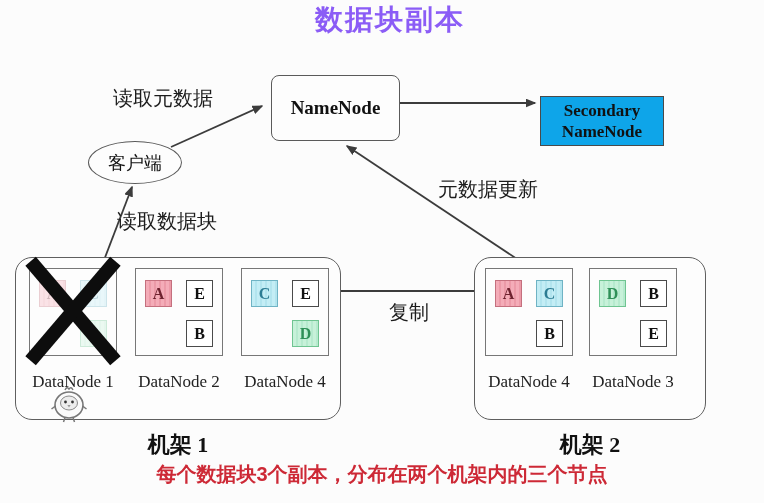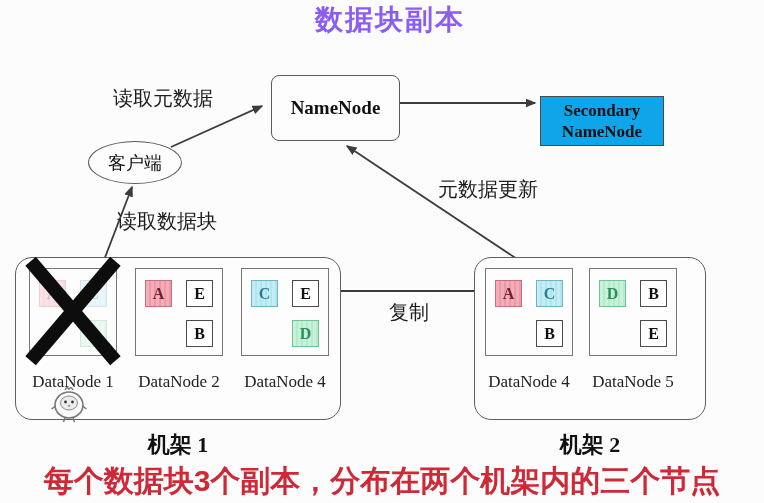--- a/index.html
+++ b/index.html
@@ -5,21 +5,21 @@
   html,body{margin:0;padding:0;}
   body{background:#e9e9e9;font-family:"Liberation Serif", serif;}
   .page{position:relative;width:764px;height:503px;background:#fcfcfc;overflow:hidden;margin:0 auto;}
 
   .title{position:absolute;left:0;top:1px;width:100%;text-align:center;
          font-family:"Liberation Sans", sans-serif;font-weight:bold;
          font-size:28px;letter-spacing:2px;color:#8b5cf6;padding-left:8px;}
 
   .footer{position:absolute;left:0;top:461px;width:100%;text-align:center;
           font-family:"Liberation Sans", sans-serif;font-weight:bold;
-          font-size:30px;letter-spacing:0px;color:#cd2936;white-space:nowrap;}
+          font-size:20px;letter-spacing:0px;color:#cd2936;white-space:nowrap;}
 
   .namenode{position:absolute;left:271px;top:75px;width:127px;height:64px;
             border:1.6px solid #5a5a5a;border-radius:8px;background:#fdfdfd;
             display:flex;align-items:center;justify-content:center;
             font-weight:bold;font-size:19px;color:#111;}
   .secondary{position:absolute;left:540px;top:96px;width:122px;height:48px;
              border:1.4px solid #4a4a4a;background:#0ea5e9;
              display:flex;align-items:center;justify-content:center;text-align:center;
              font-weight:bold;font-size:17px;line-height:1.25;color:#111;}
   .secondary .inner{width:100px;}
@@ -134,21 +134,21 @@
             <div class="blk pos2" style="background: repeating-linear-gradient(90deg, rgb(255, 255, 255) 0px, rgb(255, 255, 255) 3px, rgb(255, 255, 255) 3px, rgb(255, 255, 255) 5px); border-color: rgb(74, 74, 74); color: rgb(17, 17, 17);">B</div>
           </div>
           <div class="dn-label">DataNode 4</div>
         </div>
         <div class="dn">
           <div class="dn-box">
             <div class="blk pos0" style="background: repeating-linear-gradient(90deg, rgb(199, 241, 217) 0px, rgb(199, 241, 217) 3px, rgb(182, 234, 206) 3px, rgb(182, 234, 206) 5px); border-color: rgb(111, 196, 145); color: rgb(47, 144, 87);">D</div>
             <div class="blk pos1" style="background: repeating-linear-gradient(90deg, rgb(255, 255, 255) 0px, rgb(255, 255, 255) 3px, rgb(255, 255, 255) 3px, rgb(255, 255, 255) 5px); border-color: rgb(74, 74, 74); color: rgb(17, 17, 17);">B</div>
             <div class="blk pos2" style="background: repeating-linear-gradient(90deg, rgb(255, 255, 255) 0px, rgb(255, 255, 255) 3px, rgb(255, 255, 255) 3px, rgb(255, 255, 255) 5px); border-color: rgb(74, 74, 74); color: rgb(17, 17, 17);">E</div>
           </div>
-          <div class="dn-label">DataNode 5</div>
+          <div class="dn-label">DataNode 3</div>
         </div>
       </div>
     <div class="rack-label">机架 2</div>
   </div>
 
   <svg class="bird" viewBox="0 0 42 40">
     <ellipse cx="21" cy="21" rx="14" ry="13" fill="#fafafa" stroke="#777" stroke-width="1.6"></ellipse>
     <path d="M17 6 q2 -4 4 -1 q2 -3 4 1" fill="none" stroke="#777" stroke-width="1.4"></path>
     <ellipse cx="21" cy="19" rx="8.5" ry="7" fill="#ececec" stroke="#8a8a8a" stroke-width="1"></ellipse>
     <circle cx="17.5" cy="18" r="1.4" fill="#333"></circle>

